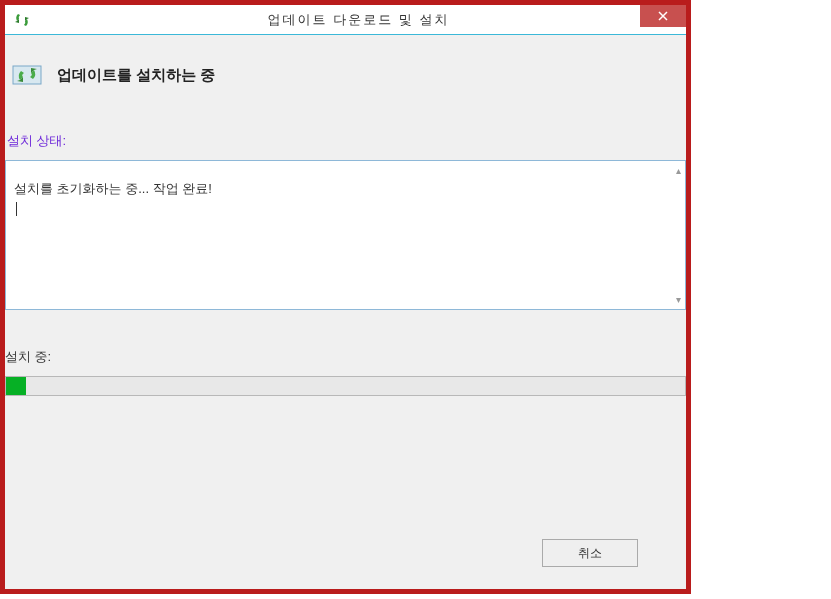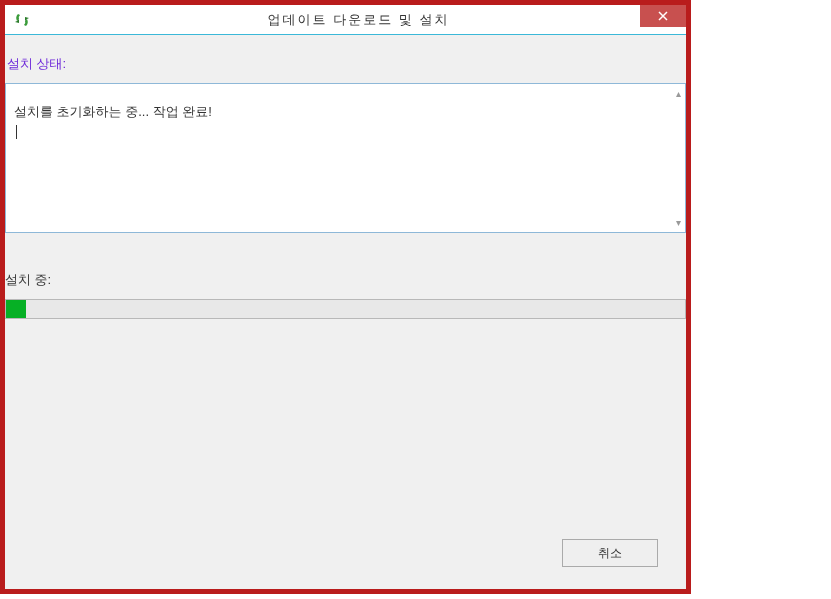--- a/index.html
+++ b/index.html
@@ -143,21 +143,21 @@
       position: relative;
     }
     .progress-fill {
       height: 100%;
       background: #06b025;
       width: 3%;
     }
     .button-row {
       position: absolute;
       bottom: 22px;
-      right: 28px;
+      right: 48px;
     }
     .cancel-btn {
       width: 96px;
       height: 28px;
       background: #efefef;
       border: 1px solid #aaa;
       font-size: 12px;
       color: #333;
       cursor: pointer;
       font-family: inherit;
@@ -179,20 +179,32 @@
     <div class="window-title">업데이트 다운로드 및 설치</div>
     <div class="close-btn">
       <svg width="10" height="10" viewBox="0 0 10 10">
         <path d="M1 1 L9 9 M9 1 L1 9" stroke="#fff" stroke-width="1.5" fill="none"></path>
       </svg>
     </div>
   </div>
 
   <div class="content">
     <div class="panel">
+      <div class="header-row">
+        <div class="header-icon">
+          <svg width="32" height="24" viewBox="0 0 32 24">
+            <rect x="2" y="3" width="28" height="18" fill="#d8e8f0" stroke="#7aa8c8" stroke-width="1"></rect>
+            <path d="M 10 8 Q 6 12 9 17 L 12 14 Q 10 12 13 10 Z" fill="#4aac4a"></path>
+            <path d="M 22 16 Q 26 12 23 7 L 20 10 Q 22 12 19 14 Z" fill="#4aac4a"></path>
+            <path d="M 9 17 L 6 18 L 12 19 L 12 14 Z" fill="#3a8c3a"></path>
+            <path d="M 23 7 L 26 6 L 20 5 L 20 10 Z" fill="#3a8c3a"></path>
+          </svg>
+        </div>
+        <div class="header-title">업데이트를 설치하는 중</div>
+      </div>
 
       <div class="status-label">설치 상태:</div>
       <div class="status-box">
         <div class="status-line">설치를 초기화하는 중... 작업 완료!</div>
         <div class="status-line"><span class="cursor-mark"></span></div>
         <span class="scroll-arrow up">▴</span>
         <span class="scroll-arrow down">▾</span>
       </div>
 
       <div class="progress-label">설치 중:</div>

